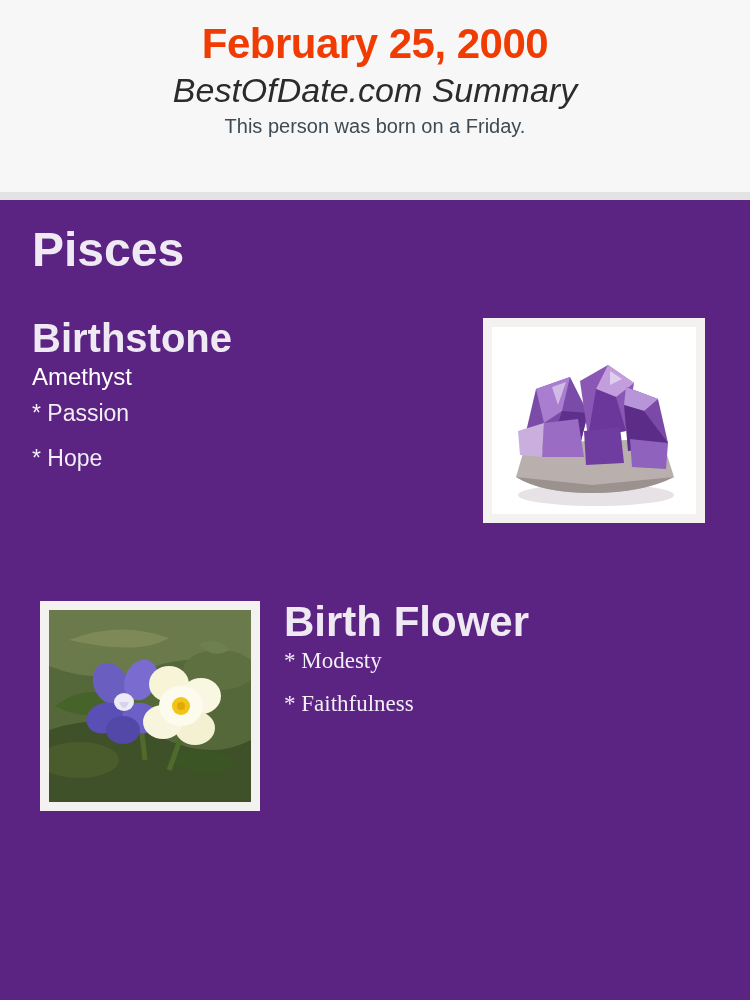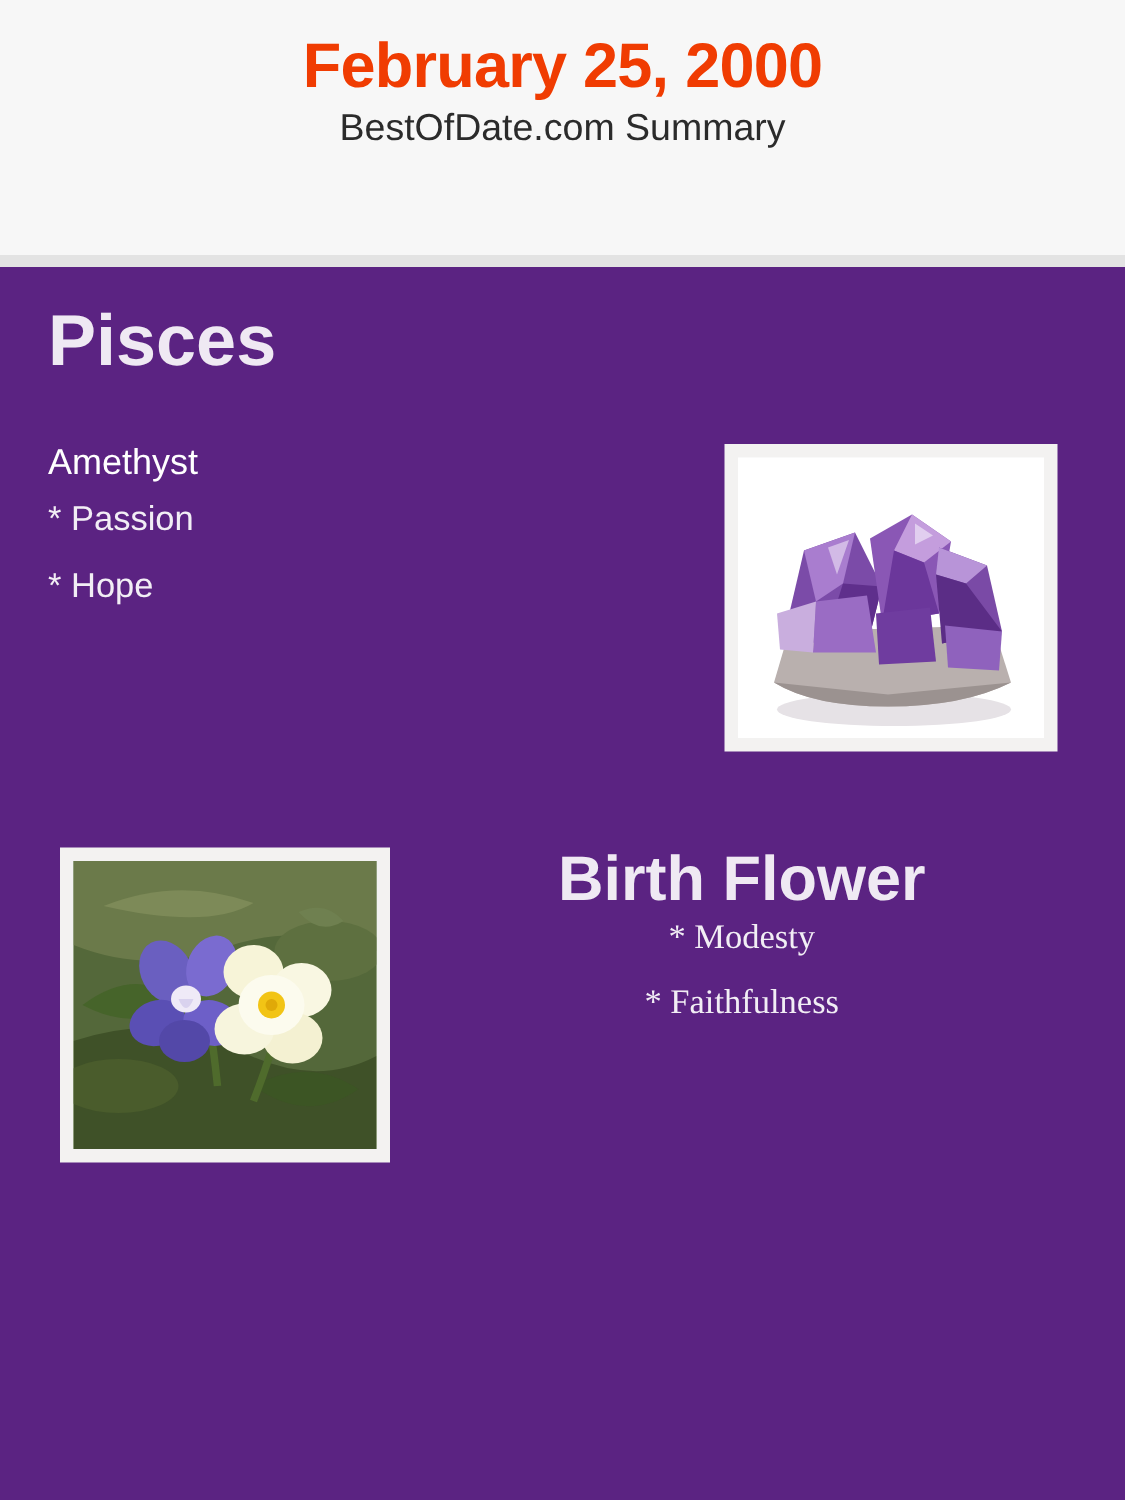--- a/index.html
+++ b/index.html
@@ -19,36 +19,37 @@
     position: relative;
     box-sizing: border-box;
   }
 
   
   .header {
     background: #f7f7f7;
     padding: 22px 20px 18px 20px;
     text-align: center;
     box-sizing: border-box;
-    height: 170px;
+    height: 192px;
   }
   .header-date {
     color: #f03c02;
     font-size: 42px;
     font-weight: bold;
     letter-spacing: -0.5px;
     line-height: 1.05;
     margin: 0 0 6px 0;
   }
   .header-site {
     color: #2b2b2b;
-    font-size: 25px;
+    font-size: 34px;
     line-height: 1.1;
     margin: 0 0 6px 0;
     font-weight: normal;
+    font-style: italic;
   }
   .header-sub {
     color: #3f4a52;
     font-size: 20px;
     line-height: 1.1;
     margin: 0;
     font-weight: normal;
   }
   .header-rule {
     height: 8px;
@@ -128,24 +129,23 @@
     position: relative;
     overflow: hidden;
     background: #ffffff;
   }
 
   
   .amethyst-svg { display: block; }
 
   
   .flower-block {
-    margin-top: 44px;
+    margin-top: 58px;
     position: relative;
     min-height: 215px;
-    text-align: center;
   }
   .flower-photo {
     position: absolute;
     left: 8px;
     top: 0;
     width: 220px;
     height: 210px;
   }
   .flower-photo .inner {
     width: 202px;
@@ -162,31 +162,33 @@
   .flower-text .trait { margin-bottom: 20px; font-family: Liberation Serif, serif; }
 </style>
 </head>
 <body>
 
 <div class="page">
 
   <div class="header">
     <div class="header-date">February 25, 2000</div>
     <div class="header-site">BestOfDate.com Summary</div>
+    <div class="header-sub">This person was born on a Friday.</div>
   </div>
   <div class="header-rule"></div>
 
   <div class="body">
 
     <div>
       <div class="sign-name">Pisces</div>
     </div>
 
     <div class="stone-block">
       <div class="stone-text">
+        <div class="block-title">Birthstone</div>
         <div class="block-value">Amethyst</div>
         <div class="trait">* Passion</div>
         <div class="trait">* Hope</div>
       </div>
 
       <div class="stone-photo photo-frame">
         <div class="inner">
           <svg class="amethyst-svg" width="204" height="187" viewBox="0 0 204 187">
             <rect x="0" y="0" width="204" height="187" fill="#ffffff"></rect>
             <ellipse cx="104" cy="168" rx="78" ry="11" fill="#e6e2e6"></ellipse>

